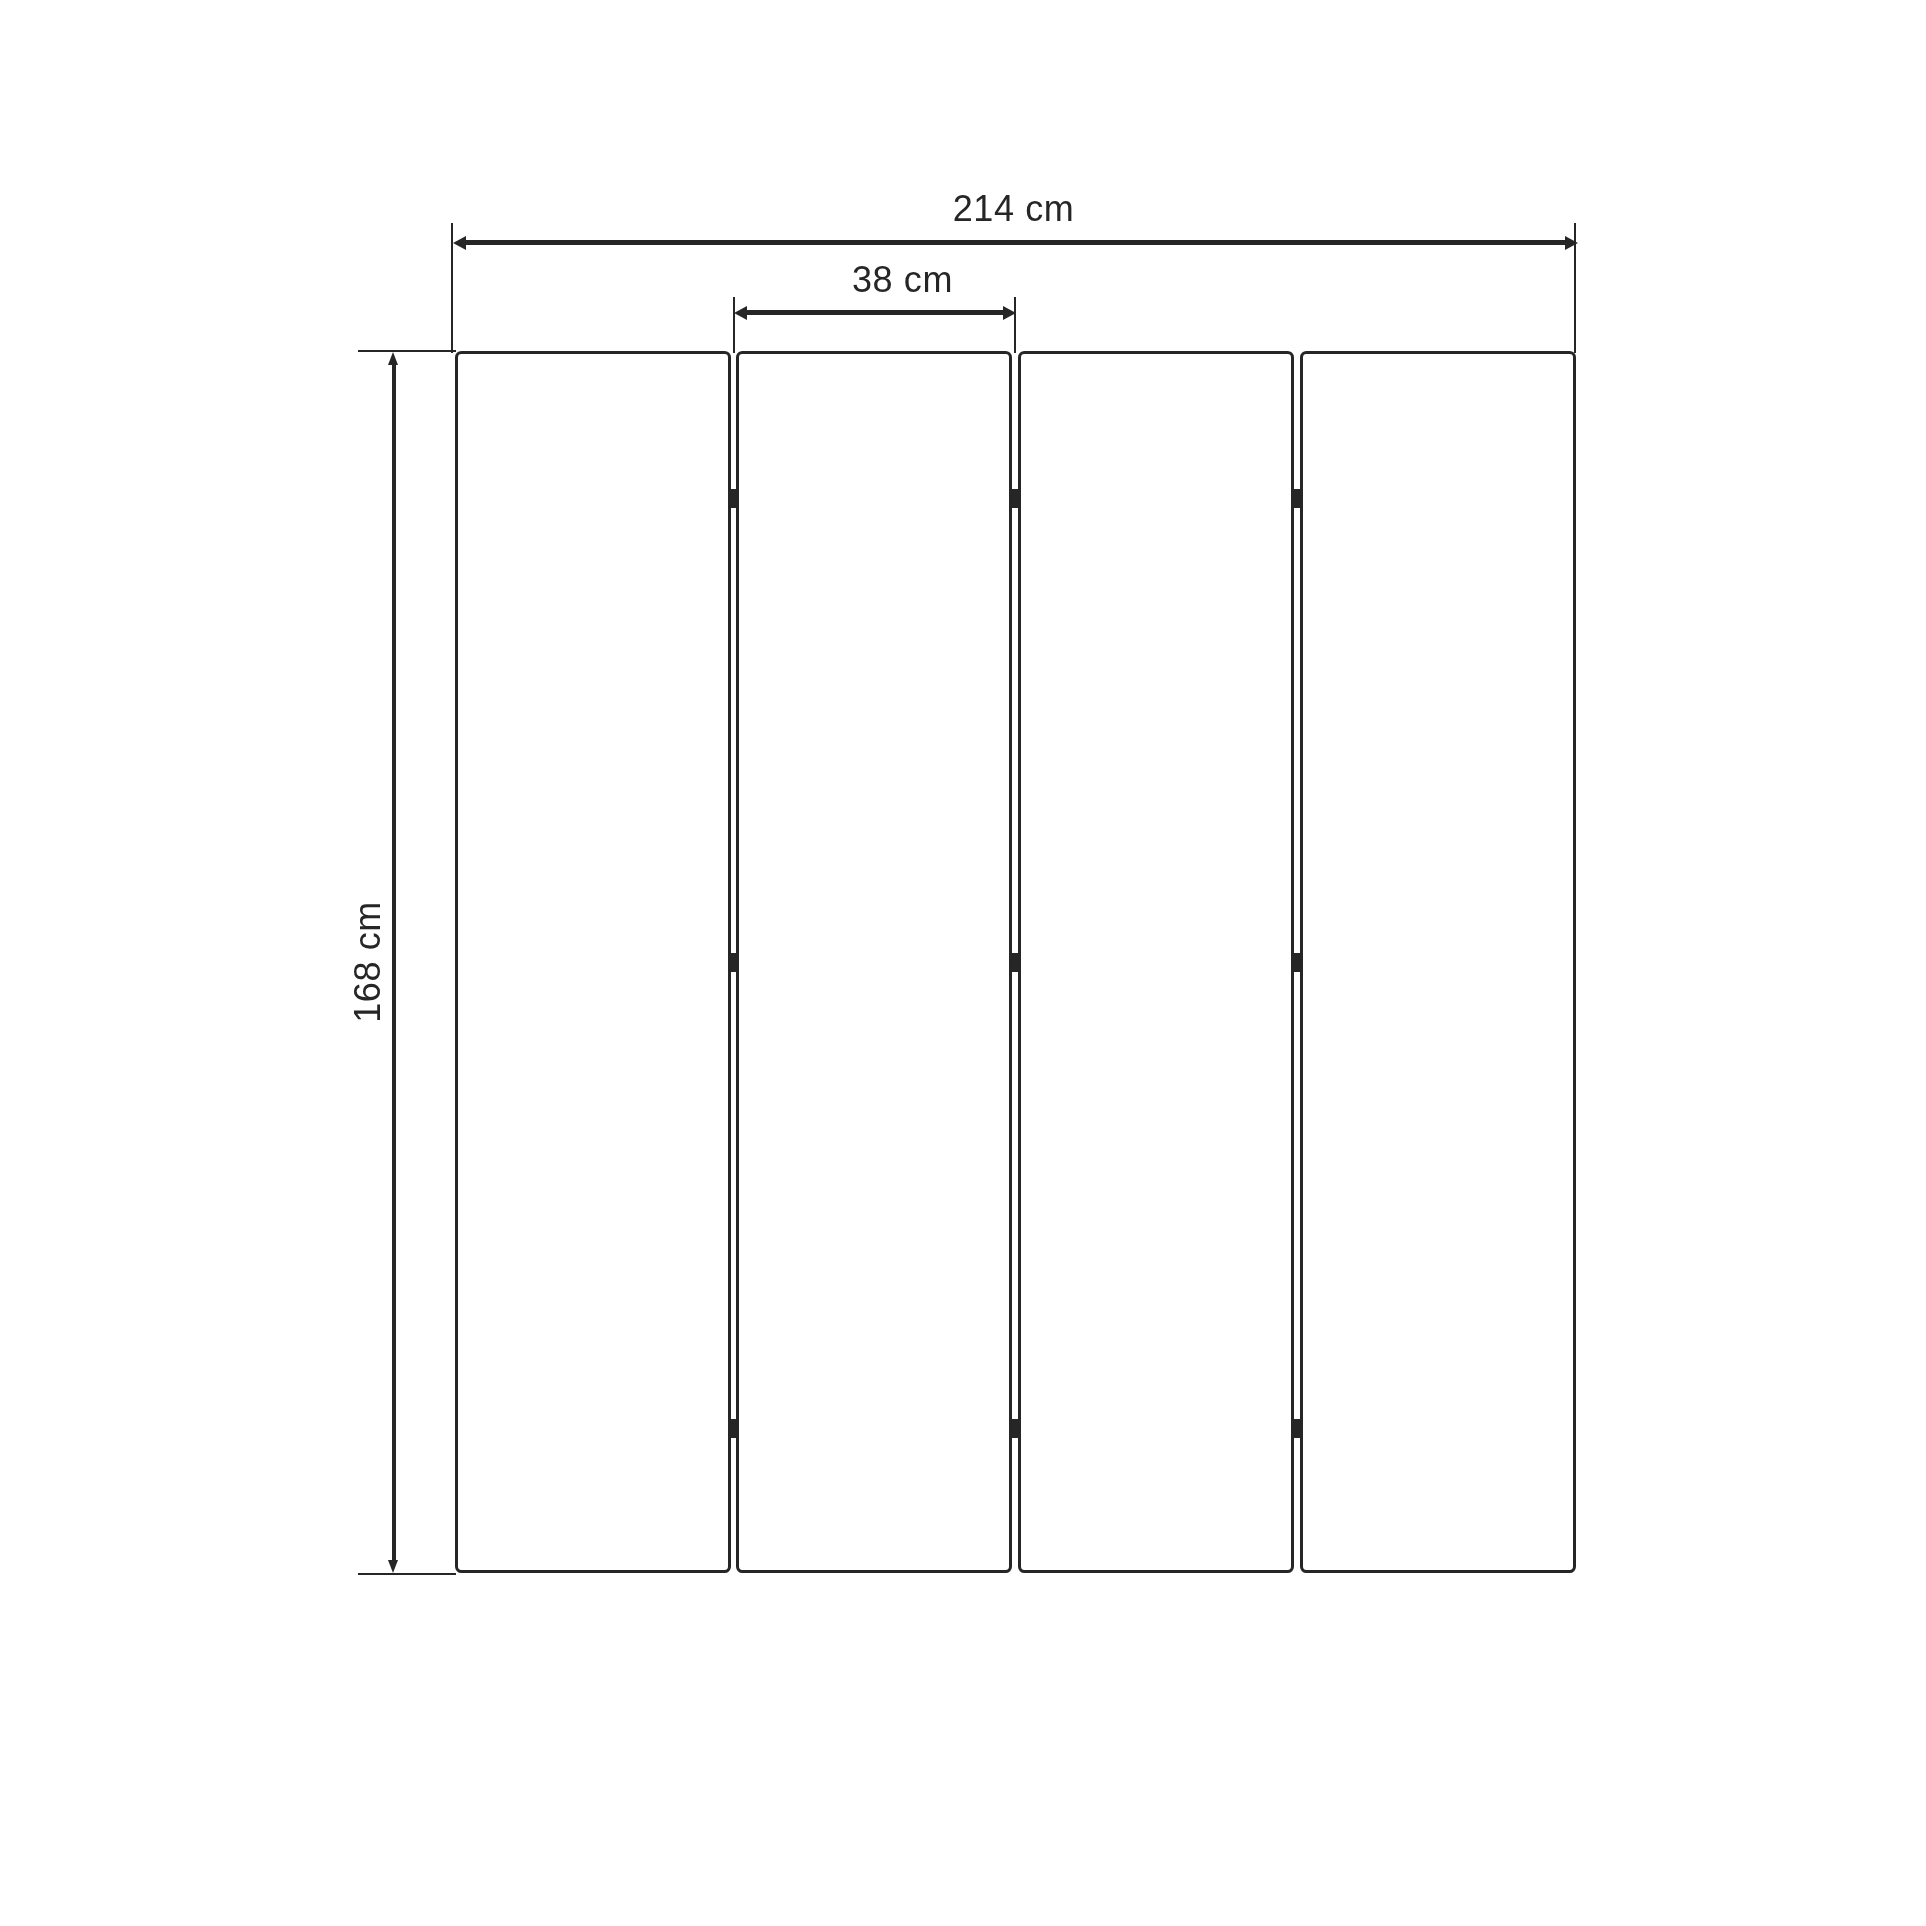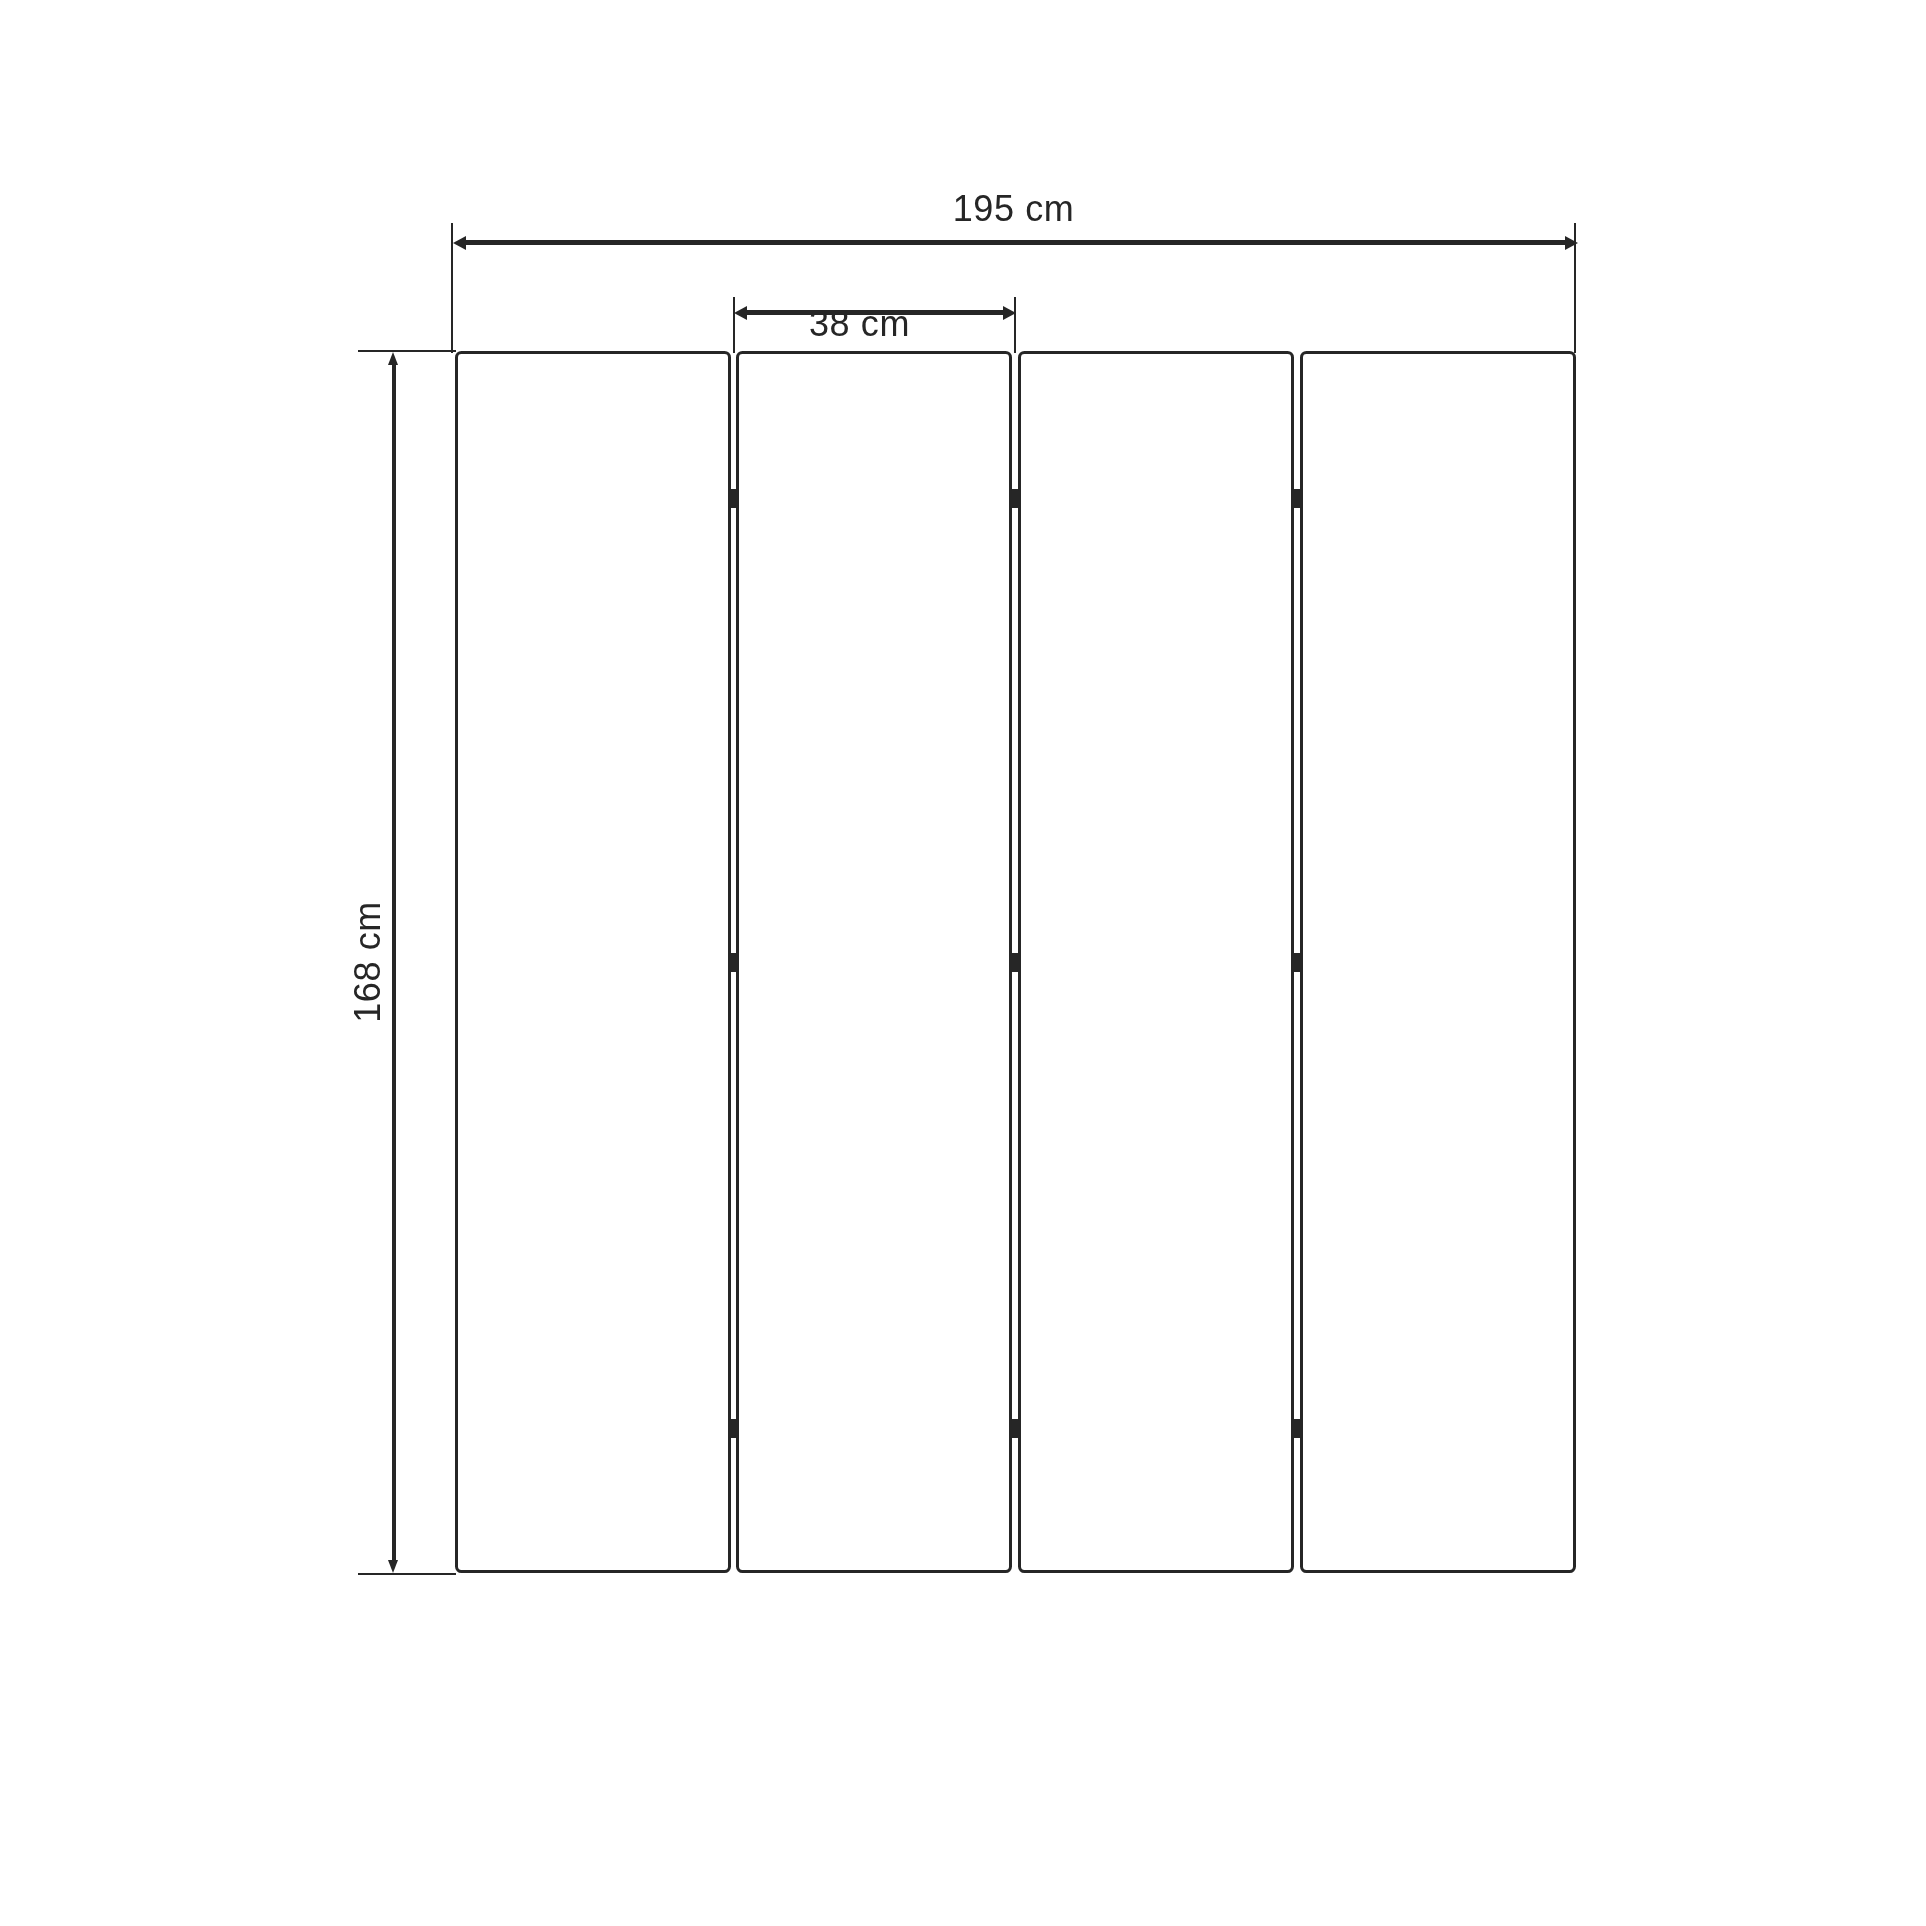--- a/index.html
+++ b/index.html
@@ -93,30 +93,30 @@
 <body>
 
 <div class="canvas">
 
   <div>
     <div class="ext v" style="left:451px;top:223px;height:130px;"></div>
     <div class="ext v" style="left:1574px;top:223px;height:130px;"></div>
     <div class="dim-line h" style="left:466px;top:240px;width:1099px;"></div>
     <div class="ah left" style="left:453px;top:236px;"></div>
     <div class="ah right" style="left:1565px;top:236px;"></div>
-    <div class="dim-label" style="left:917px;top:191px;">195 cm</div>
+    <div class="dim-label" style="left:917px;top:191px;">214 cm</div>
   </div>
 
   <div>
     <div class="ext v" style="left:733px;top:297px;height:56px;"></div>
     <div class="ext v" style="left:1014px;top:297px;height:56px;"></div>
     <div class="dim-line h" style="left:746px;top:310px;width:257px;"></div>
     <div class="ah left" style="left:734px;top:306px;"></div>
     <div class="ah right" style="left:1003px;top:306px;"></div>
-    <div class="dim-label" style="left:763px;top:262px;margin-top:44px;">38 cm</div>
+    <div class="dim-label" style="left:806px;top:262px;">38 cm</div>
   </div>
 
   <div>
     <div class="ext h" style="left:358px;top:350px;width:98px;"></div>
     <div class="ext h" style="left:358px;top:1573px;width:98px;"></div>
     <div class="dim-line v" style="left:392px;top:363px;height:1198px;"></div>
     <div class="ah up" style="left:388px;top:352px;"></div>
     <div class="ah down" style="left:388px;top:1560px;"></div>
     <div class="dim-label rotated" style="left:271px;top:944px;">168 cm</div>
   </div>

